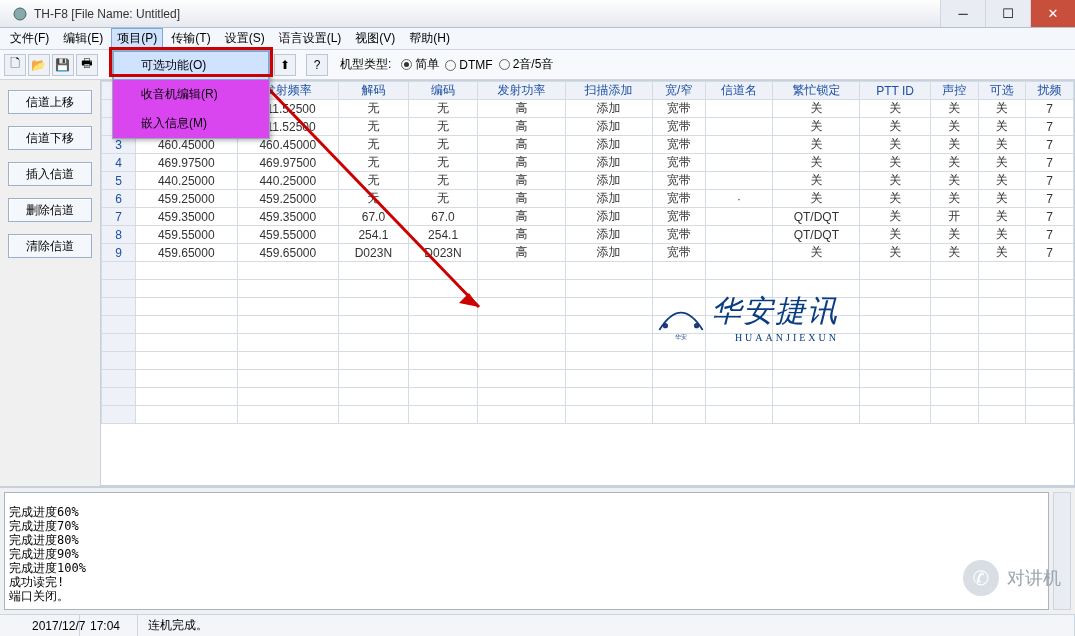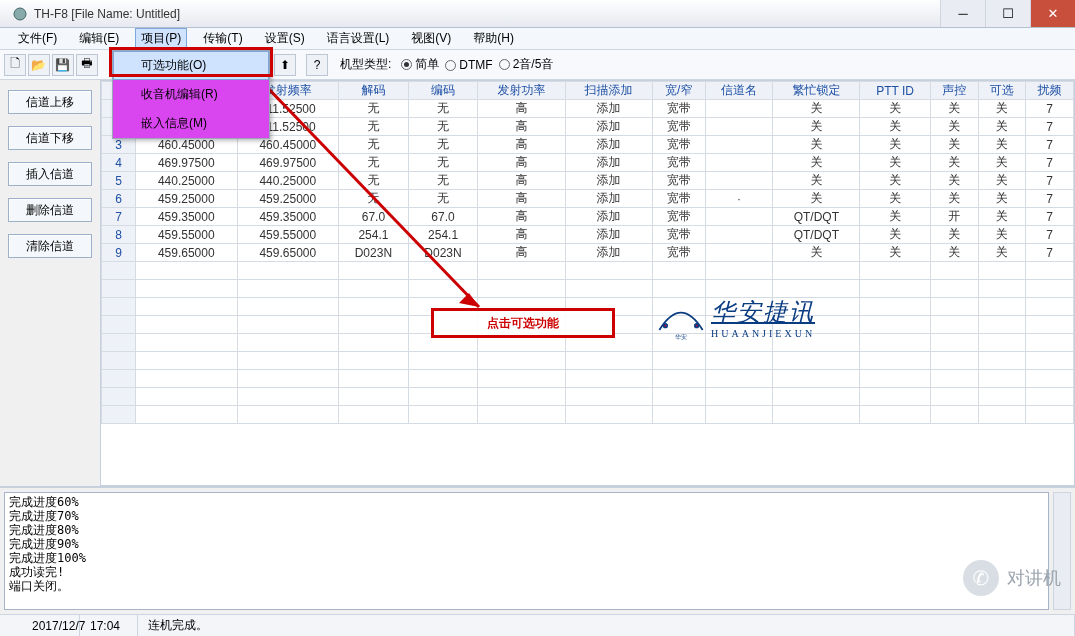--- a/index.html
+++ b/index.html
@@ -29,21 +29,21 @@
   .win-btn { width:45px; display:flex; align-items:center; justify-content:center; border-left:1px solid #cfd6df;}
   .win-btn.min { background:#e9edf3;}
   .win-btn.max { background:#e9edf3;}
   .win-btn.close { background:#c94f3d; color:#fff;}
   .win-btn span{ font-size:13px;}
   
   .menubar {
     height:22px; background:#f4f7fb; border-bottom:1px solid #cdd5e0;
     display:flex; align-items:center; padding-left:4px; gap:2px;
   }
-  .menu-item { padding:2px 6px; cursor:default;margin-left:8px; }
+  .menu-item { padding:2px 6px; cursor:default; }
   .menu-item.open { background:#cfe3ff; border:1px solid #7da7d9; padding:1px 5px;}
   
   .menu-dropdown {
     position:absolute; left:112px; top:50px; width:158px;
     background:#d946ef; border:1px solid #9aa7b8; box-shadow:2px 2px 4px rgba(0,0,0,.25);
     z-index:50; padding:0;
   }
   .menu-entry { padding:6px 10px 6px 28px; position:relative; cursor:default;}
   .menu-entry.hover { background:#cfe3ff; border:1px solid #7da7d9; padding:5px 9px 5px 27px;}
   
@@ -84,28 +84,28 @@
     display:flex; align-items:center; justify-content:center; color:#c00; font-weight:bold;
     pointer-events:none;
   }
   
   .anno-line { position:absolute; left:0; top:0; width:1075px; height:560px; z-index:29; pointer-events:none;}
   
   .logo-watermark {
     position:absolute; left:550px; top:210px; z-index:20; pointer-events:none;
     display:flex; align-items:center; font-family:KaiTi,"STKaiti",serif;
   }
-  .logo-watermark .txt-big{ font-size:24px; color:#0a3c82; font-style:italic; letter-spacing:2px;text-decoration:underline;}
+  .logo-watermark .txt-big{ font-size:30px; color:#0a3c82; font-style:italic; letter-spacing:2px;}
   .logo-watermark svg{ width:52px; height:52px; margin:0 4px;}
   
   .log-area {
     height:128px; border-top:2px solid #c7d0dd; display:flex; position:relative;
   }
   .log-box {
-    flex:1; margin:4px; border:1px solid #a6b4c8; background:#fff; padding:2px 4px;
+    flex:1; margin:4px; border:1px solid #a6b4c8; background:#fff; padding:12px 4px;
     font-family:SimSun,monospace; font-size:12px; line-height:14px; overflow:auto;
   }
   .log-scroll { width:18px; background:#e9edf3; border:1px solid #cdd5e0; margin:4px 4px 4px 0;}
   
   .statusbar {
     height:22px; background:#f3f5f9; border-top:1px solid #cdd5e0;
     display:flex; align-items:stretch;
   }
   .status-cell { border-right:1px solid #cdd5e0; padding:0 10px; display:flex; align-items:center;}
   .status-cell.date{ width:80px;padding-left:32px;}
@@ -505,23 +505,20 @@
             <circle cx="48" cy="40" r="2" fill="#c03"></circle>
           </g>
           <text x="30" y="55" text-anchor="middle" font-size="7" fill="#0a3c82">华安</text>
         </svg>
       <div>
         <div class="txt-big">华安捷讯</div>
         <div style="font-size:10px;color:#0a3c82;letter-spacing:3px;text-align:right">HUAANJIEXUN</div>
       </div>
     </div>
 
-    <div class="anno-callout">
-      <span>点击可选功能</span>
-    </div>
 
     <svg class="anno-line">
       <line x1="160" y1="0" x2="378" y2="226" stroke="#c00" stroke-width="3"></line>
       <polygon points="378,226 368,212 358,222" fill="#c00"></polygon>
     </svg>
   </div>
 </div>
 
 <div class="log-area">
   <div class="log-box" id="log-box">

